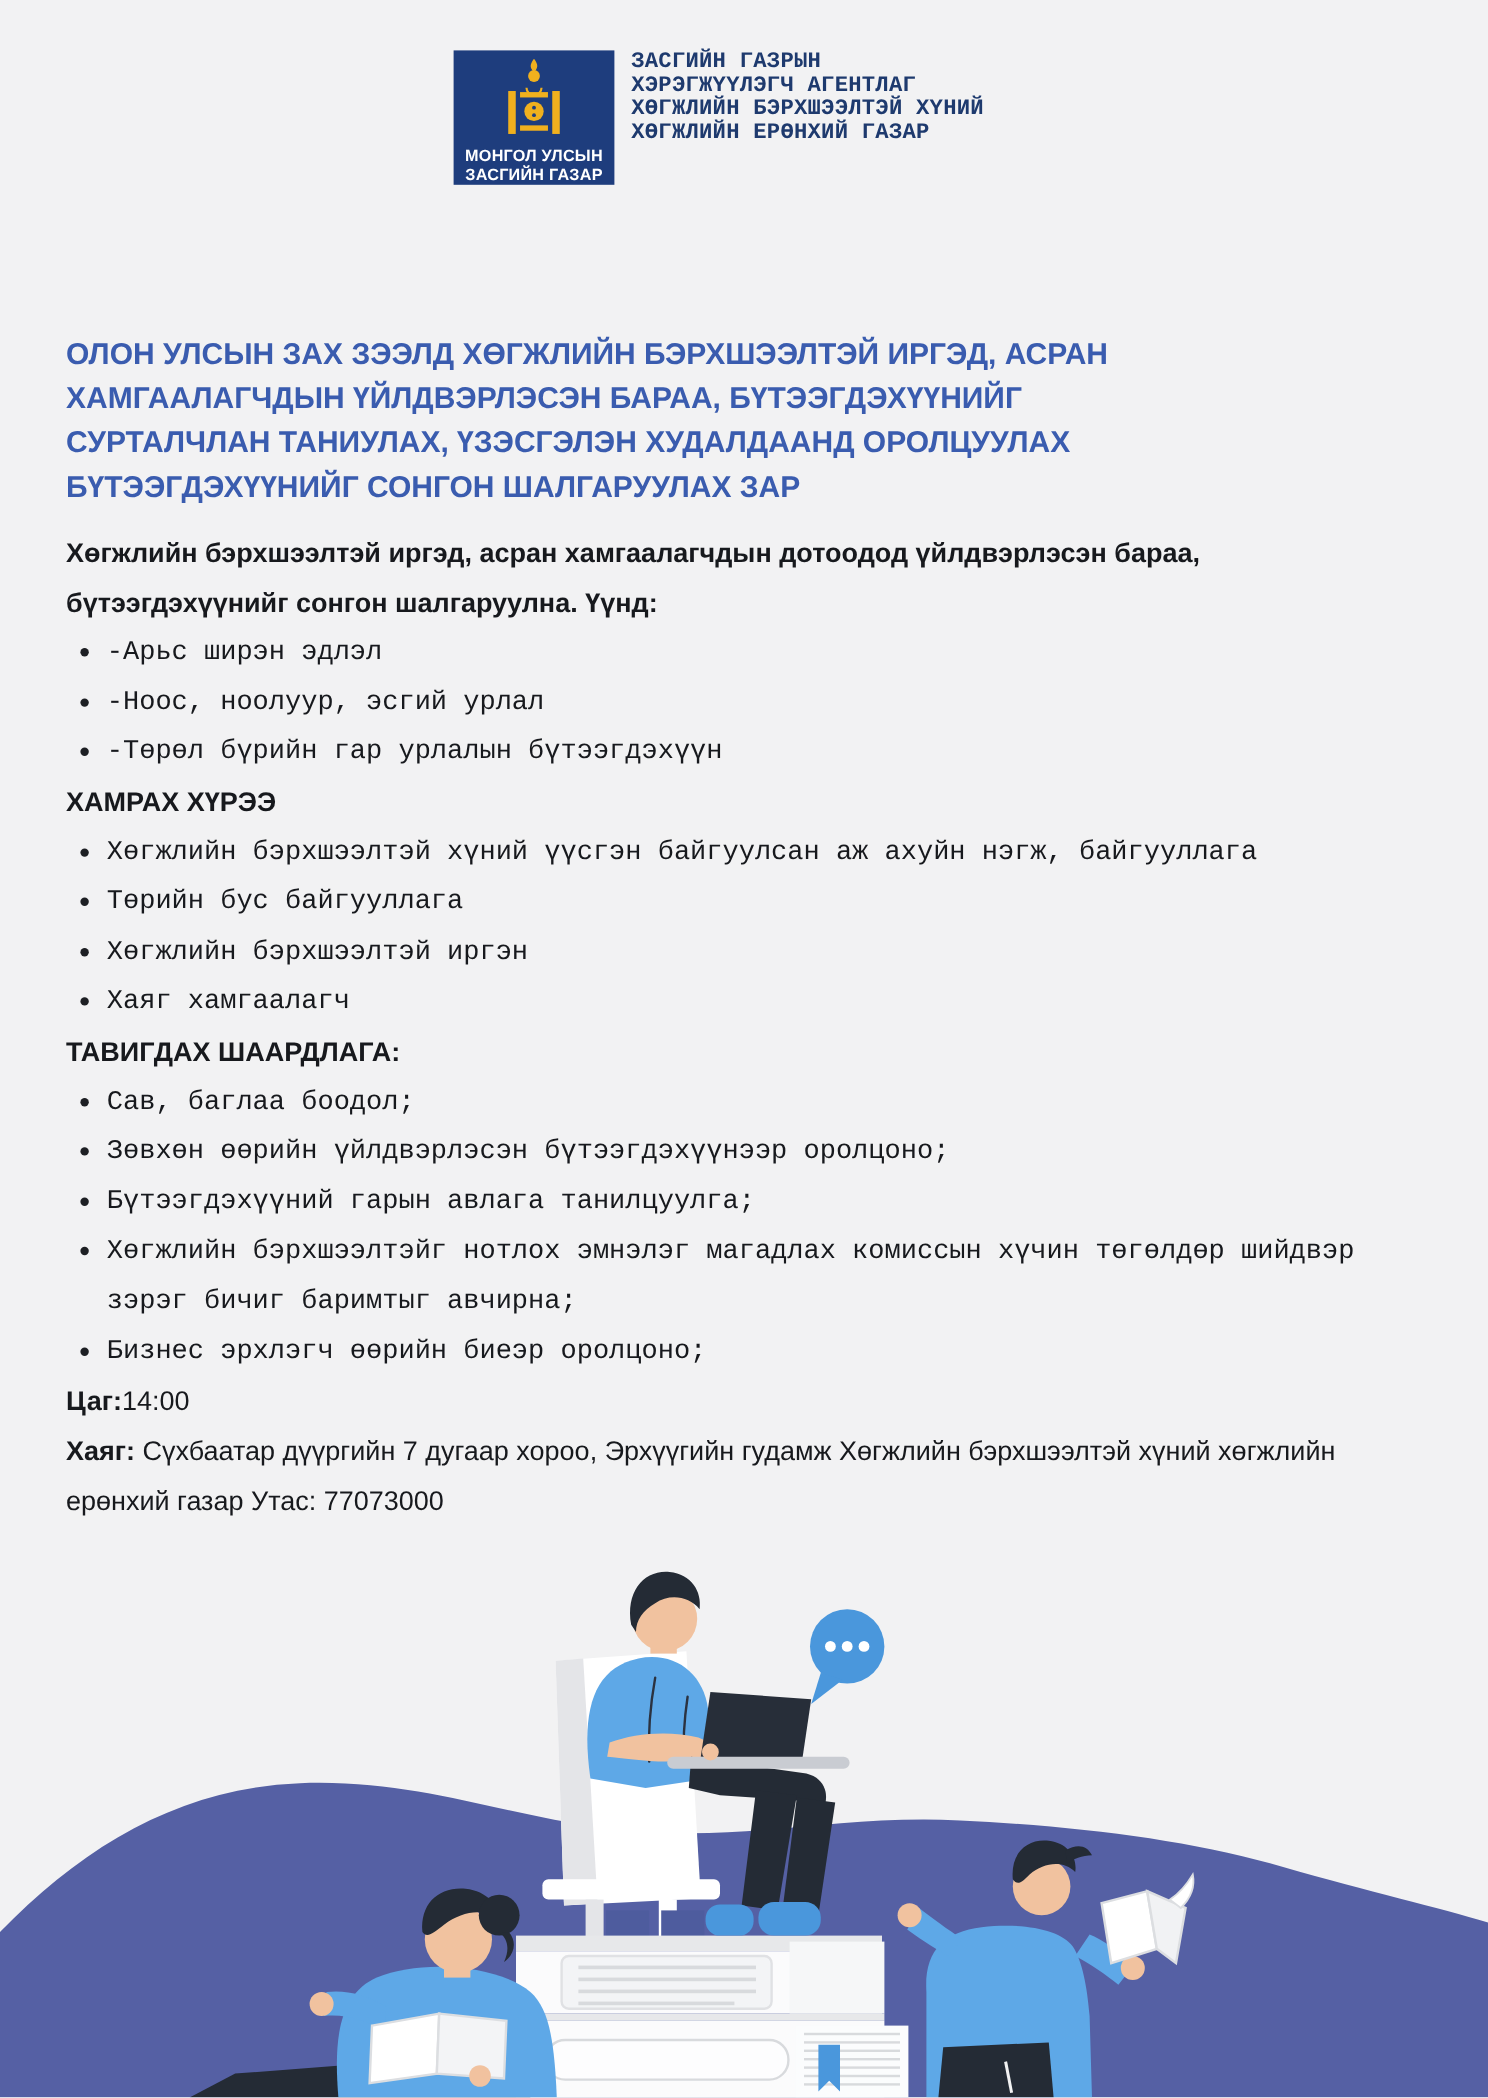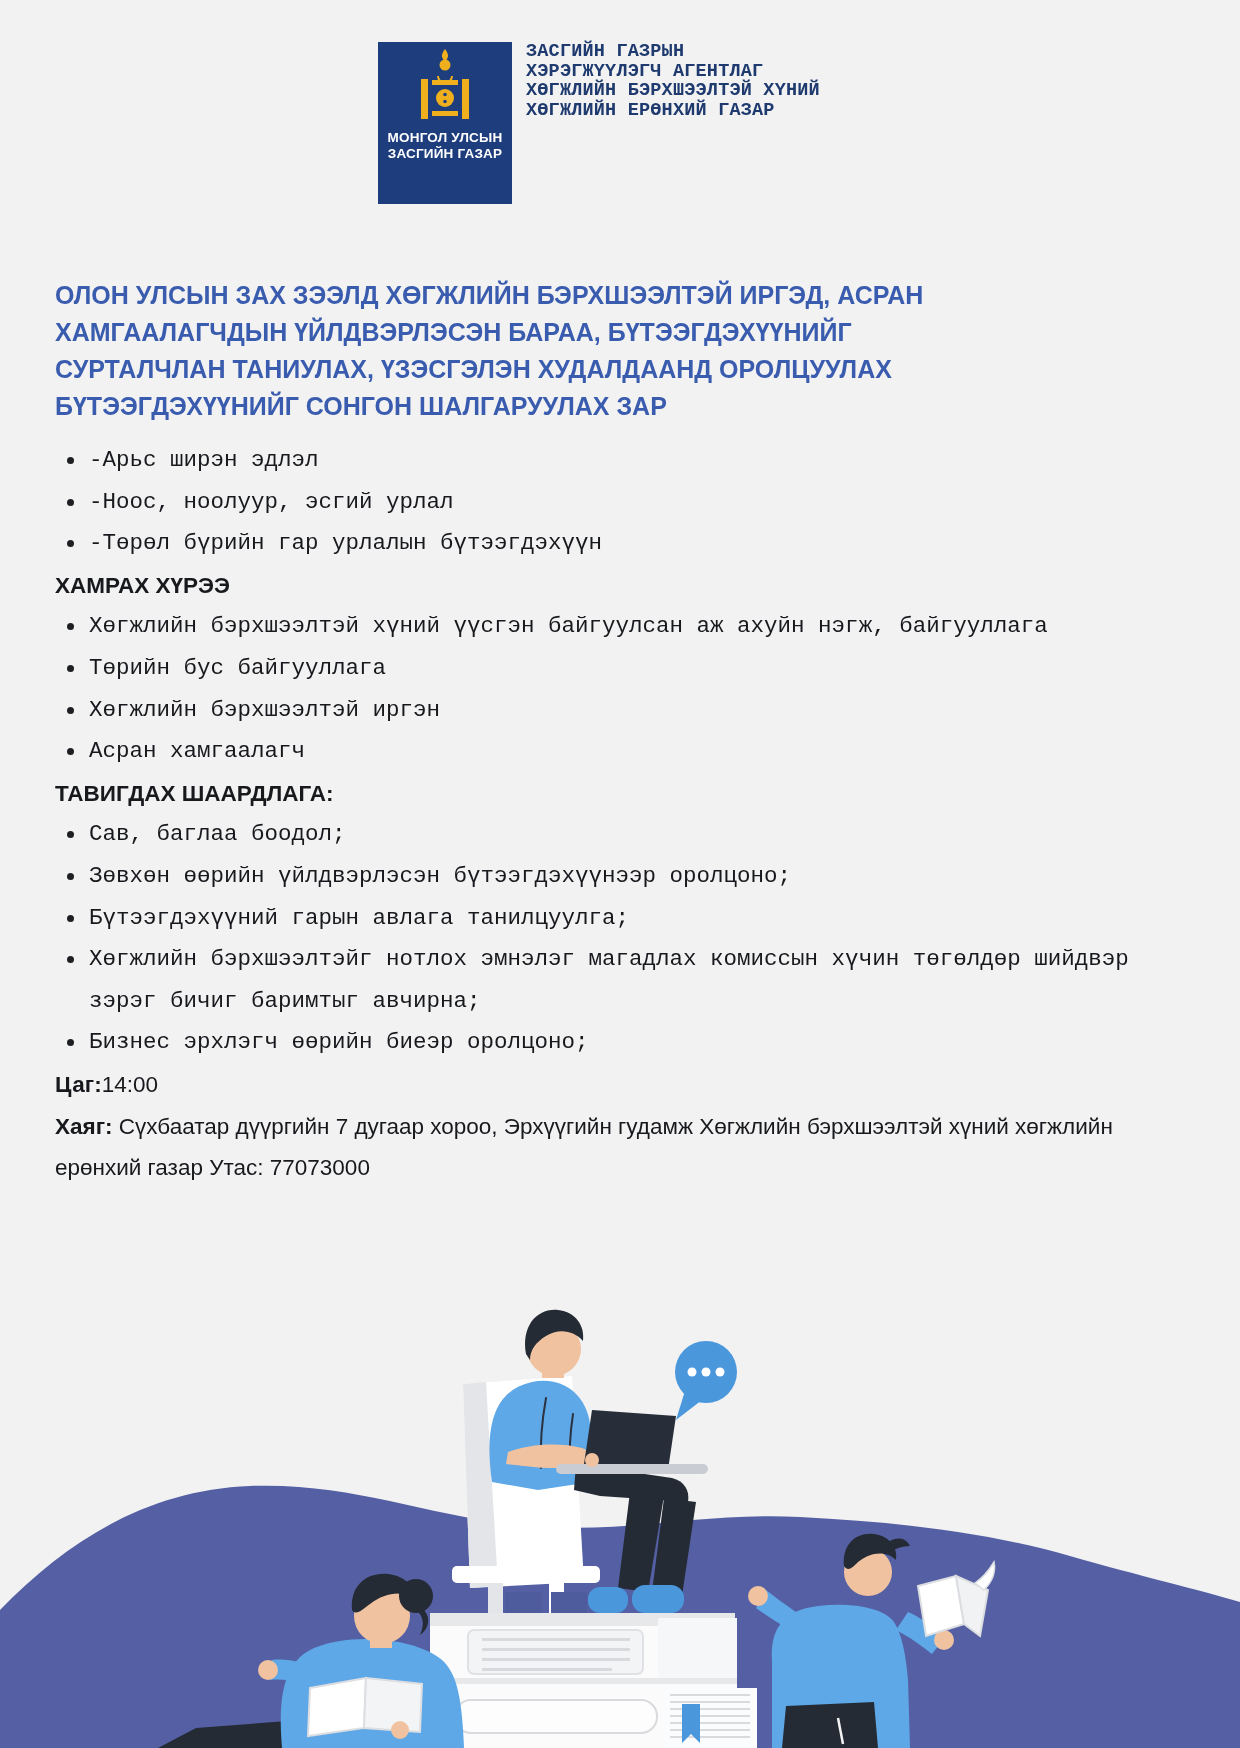--- a/index.html
+++ b/index.html
@@ -5,21 +5,21 @@
   html,body{margin:0;padding:0;}
   body{
     width:1240px;height:1748px;position:relative;overflow:hidden;
     background:var(--page-bg,#f2f2f3);
     font-family:"Liberation Sans", sans-serif;
     -webkit-font-smoothing:antialiased;
   }
   
   .header{display:flex;gap:14px;padding:42px 0 0 378px;height:143px;}
   .logo-box{
-    width:134px;height:162px;flex:0 0 auto;background:var(--logo-navy,#1e3d7d);
+    width:134px;height:112px;flex:0 0 auto;background:var(--logo-navy,#1e3d7d);
     display:flex;flex-direction:column;align-items:center;box-sizing:border-box;padding-top:7px;
   }
   .logo-caption{color:#fff;font-weight:bold;font-size:13.5px;line-height:16px;text-align:center;margin-top:5px;letter-spacing:.2px;}
   .agency{font-weight:bold;font-size:18.5px;line-height:19.5px;color:var(--agency-navy,#1e3a6e);letter-spacing:.2px;font-family:Liberation Mono, monospace;}
   
   .title{margin:92px 55px 15px 55px;font-weight:800;font-size:25px;line-height:37px;color:var(--title-blue,#3a5caf);white-space:nowrap;}
   
   .main{margin:7px 58px 0 55px;font-size:22.5px;line-height:41.6px;color:var(--text-dark,#17191d);}
   .main p,.main h2,.main ul{margin:0;padding:0;}
   .main h2{font-size:22.5px;font-weight:bold;}
@@ -81,33 +81,34 @@
 </div>
 
 <h1 class="title">
   <div>ОЛОН УЛСЫН ЗАХ ЗЭЭЛД ХӨГЖЛИЙН БЭРХШЭЭЛТЭЙ ИРГЭД, АСРАН</div>
   <div>ХАМГААЛАГЧДЫН ҮЙЛДВЭРЛЭСЭН БАРАА, БҮТЭЭГДЭХҮҮНИЙГ</div>
   <div>СУРТАЛЧЛАН ТАНИУЛАХ, ҮЗЭСГЭЛЭН ХУДАЛДААНД ОРОЛЦУУЛАХ</div>
   <div>БҮТЭЭГДЭХҮҮНИЙГ СОНГОН ШАЛГАРУУЛАХ ЗАР</div>
 </h1>
 
 <div class="main">
+  <p class="bold">Хөгжлийн бэрхшээлтэй иргэд, асран хамгаалагчдын дотоодод үйлдвэрлэсэн бараа, бүтээгдэхүүнийг сонгон шалгаруулна. Үүнд:</p>
 
   <ul>
     <li>-Арьс ширэн эдлэл</li>
     <li>-Ноос, ноолуур, эсгий урлал</li>
     <li>-Төрөл бүрийн гар урлалын бүтээгдэхүүн</li>
   </ul>
 
   <h2>ХАМРАХ ХҮРЭЭ</h2>
   <ul>
     <li>Хөгжлийн бэрхшээлтэй хүний үүсгэн байгуулсан аж ахуйн нэгж, байгууллага</li>
     <li>Төрийн бус байгууллага</li>
     <li>Хөгжлийн бэрхшээлтэй иргэн</li>
-    <li>Асран хамгаалагч</li>
+    <li>Хаяг хамгаалагч</li>
   </ul>
 
   <h2>ТАВИГДАХ ШААРДЛАГА:</h2>
   <ul>
     <li>Сав, баглаа боодол;</li>
     <li>Зөвхөн өөрийн үйлдвэрлэсэн бүтээгдэхүүнээр оролцоно;</li>
     <li>Бүтээгдэхүүний гарын авлага танилцуулга;</li>
     <li>Хөгжлийн бэрхшээлтэйг нотлох эмнэлэг магадлах комиссын хүчин төгөлдөр шийдвэр зэрэг бичиг баримтыг авчирна;</li>
     <li>Бизнес эрхлэгч өөрийн биеэр оролцоно;</li>
   </ul>

